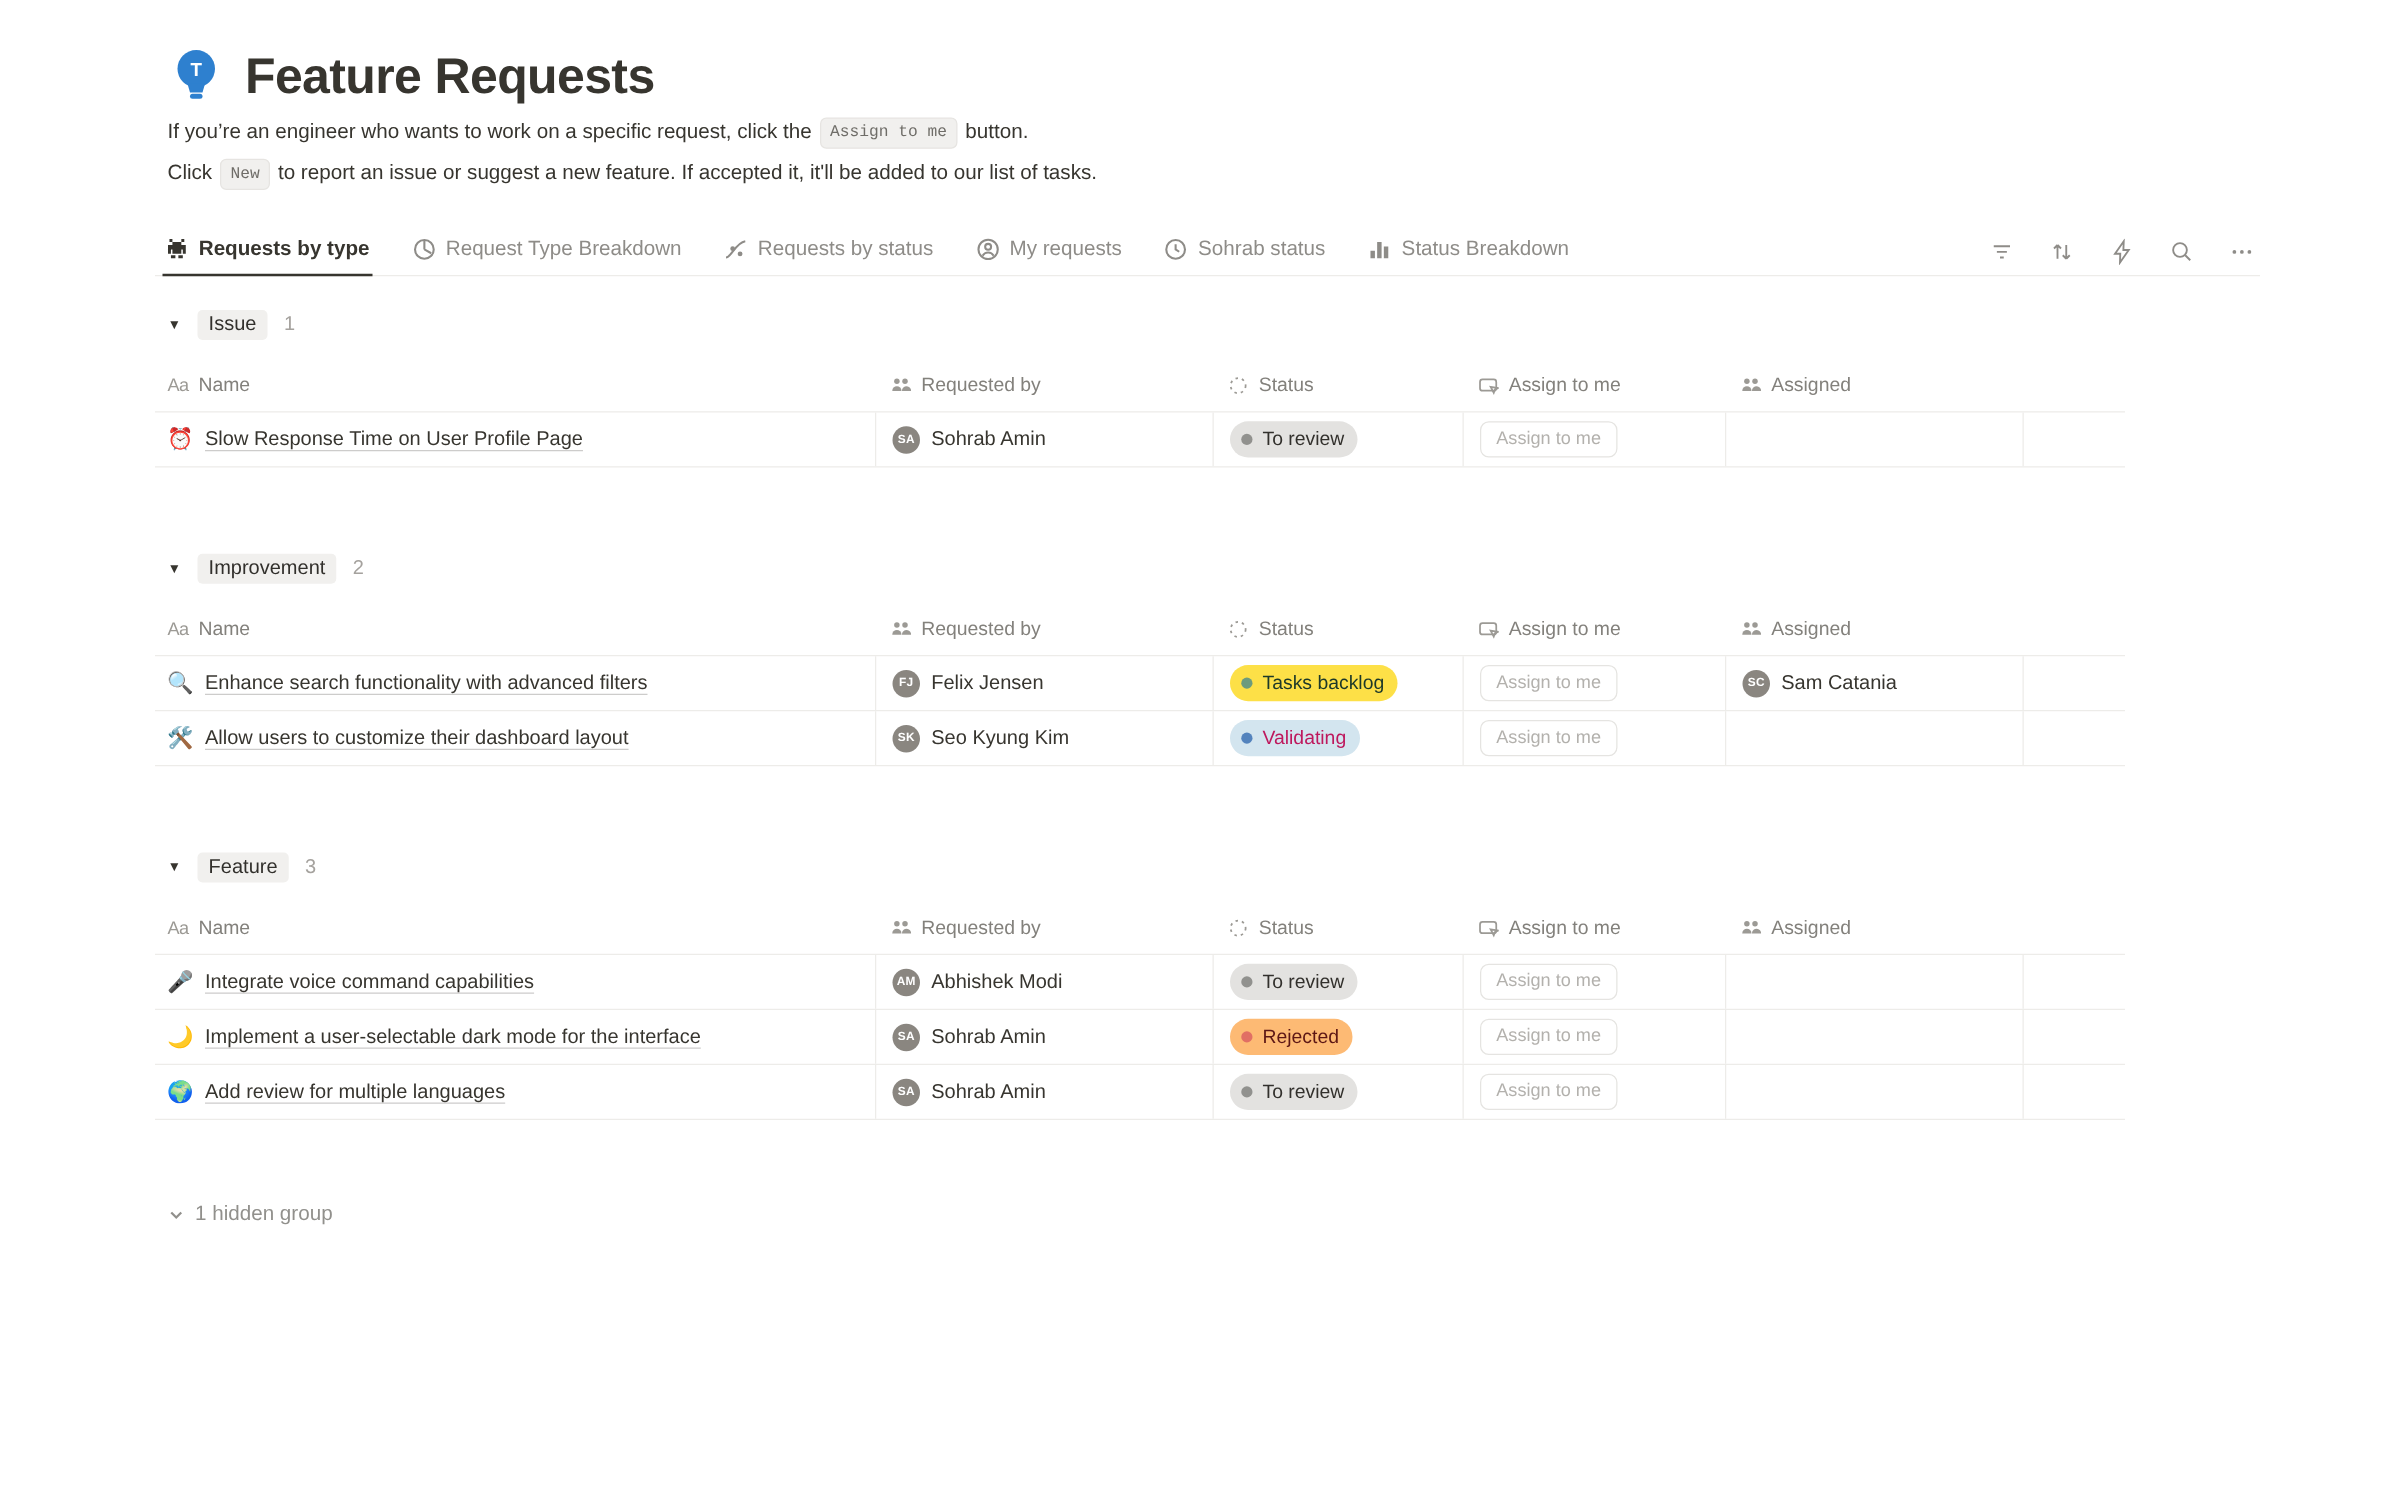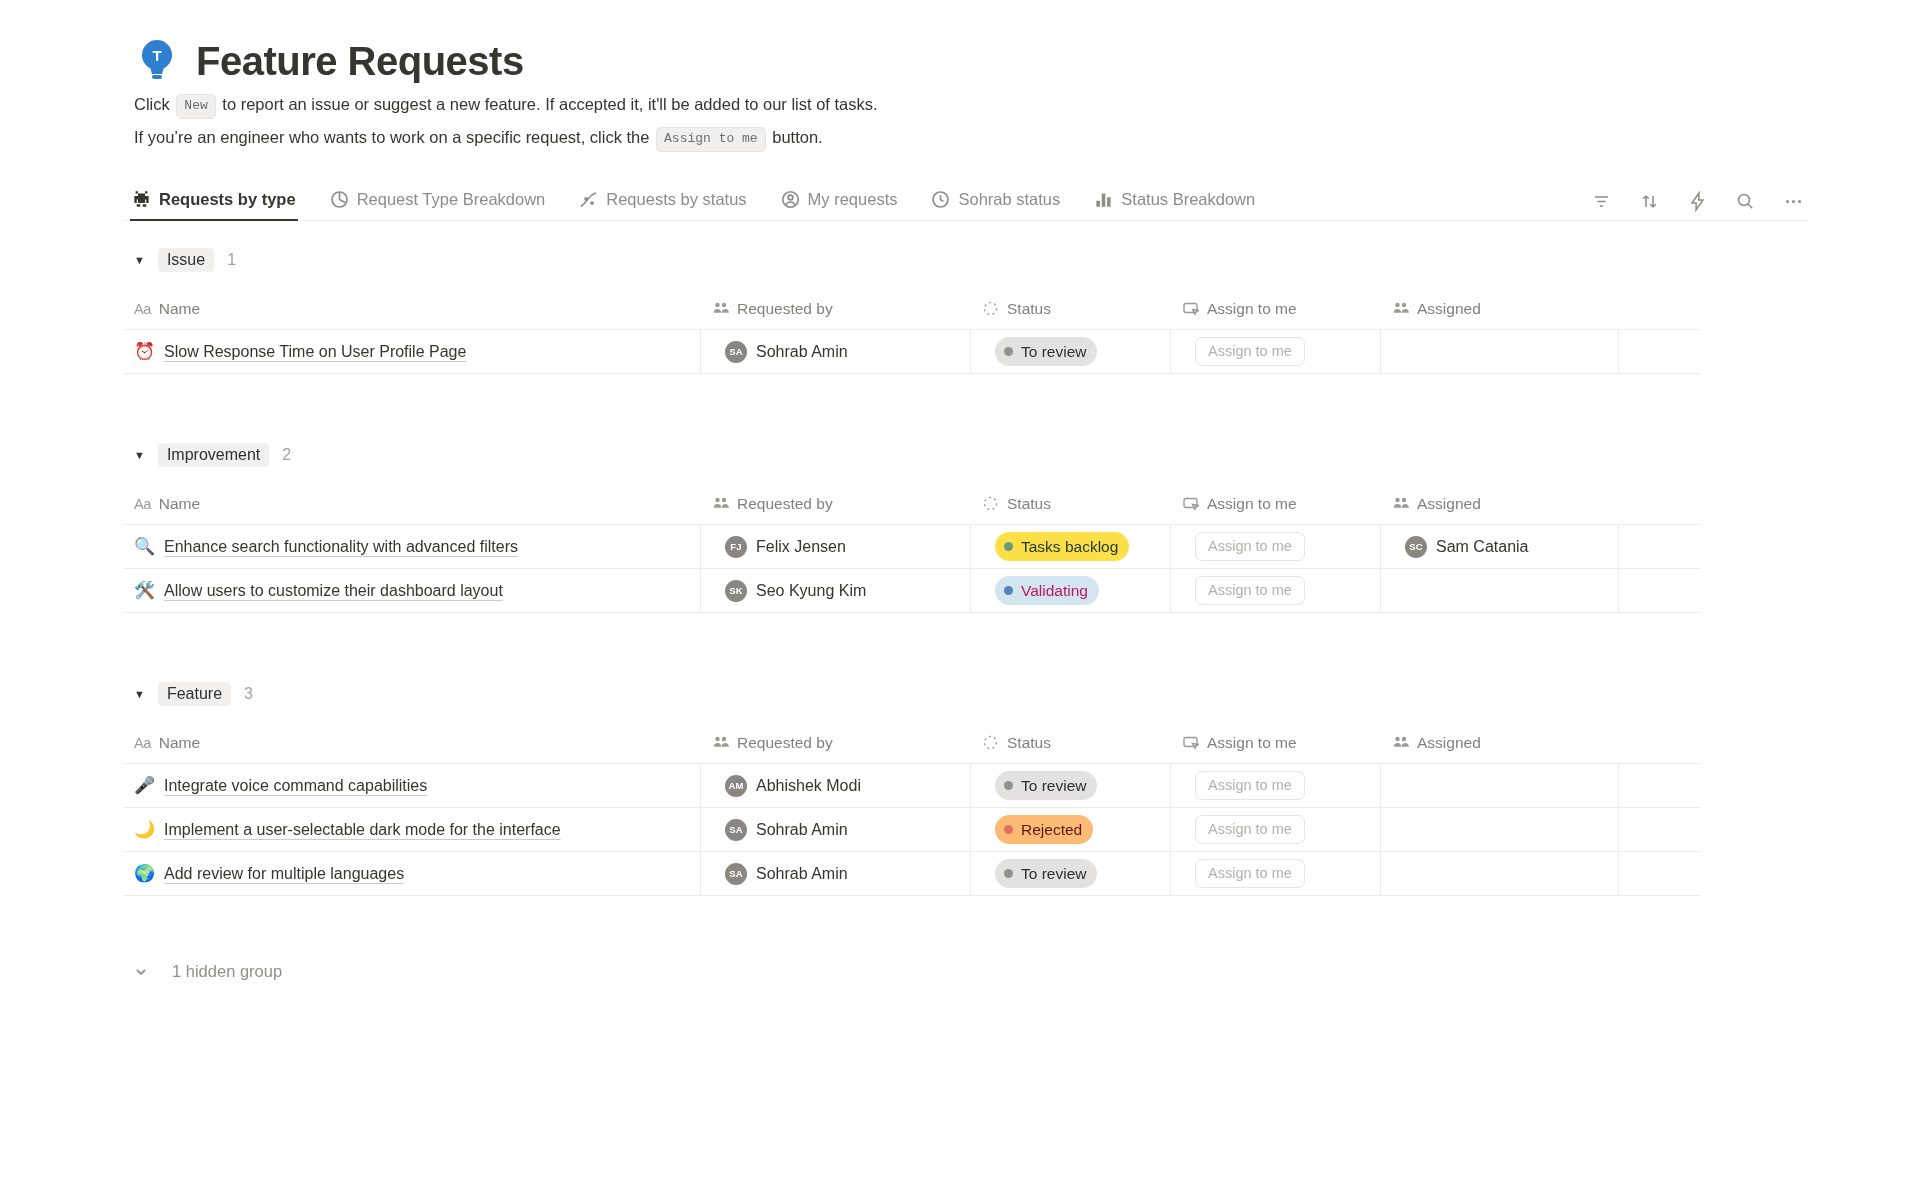--- a/index.html
+++ b/index.html
@@ -47,65 +47,65 @@
   .tbl { margin-top:16px; }
   .hdr-row, .data-row { display:grid; grid-template-columns:576px 270px 200px 210px 238px 142px; }
   .hdr-row { height:42px; align-items:center; border-bottom:1px solid #EDECE9; color:#83817C; font-size:15.5px; }
   .hdr-cell { display:flex; align-items:center; gap:8px; padding-left:12px; overflow:hidden; white-space:nowrap; }
   .hdr-cell:first-child { padding-left:10px; }
   .hdr-cell svg { width:17px; height:17px; flex:0 0 auto; }
   .hdr-cell .fillicon { fill:#9C9A95; stroke:none; }
   .hdr-cell .strokeicon { stroke:#9C9A95; fill:none; stroke-width:1.4; }
   .aa { font-size:14.5px; color:#9C9A95; letter-spacing:-0.5px; }
   .data-row { height:44px; align-items:center; border-bottom:1px solid #EDECE9; }
-  .cell { height:100%; display:flex; align-items:center; padding-left:24px; overflow:hidden; white-space:nowrap; }
+  .cell { height:100%; display:flex; align-items:center; padding-left:13px; overflow:hidden; white-space:nowrap; }
   .cell + .cell { border-left:1px solid #EDECE9; }
   .cell-name { padding-left:10px; gap:8px; cursor:pointer; }
   .row-emoji { font-size:17px; width:22px; flex:0 0 auto; }
   .row-title { font-size:16px; font-weight:500; color:#37352F;
     text-decoration:underline; text-decoration-color:rgba(55,53,47,0.25); text-underline-offset:3.5px; }
   .person { display:flex; align-items:center; gap:9px; font-size:16px; color:#37352F; }
   .avatar { width:22px; height:22px; border-radius:50%; background:#8A8680; color:#fff;
     font-size:9.5px; font-weight:700; display:flex; align-items:center; justify-content:center;
     letter-spacing:0.2px; flex:0 0 auto; }
   .pill { display:inline-flex; align-items:center; gap:8px; height:29px; padding:0 11px 0 9px;
     border-radius:15px; font-size:15.5px; cursor:pointer; }
   .dot { width:9px; height:9px; border-radius:50%; flex:0 0 auto; }
   .assign-btn { display:inline-flex; align-items:center; border:1px solid #E5E4E1; border-radius:7px;
     padding:5px 12px 6px; font-size:14.5px; color:#B3B1AD; background:#fff; cursor:pointer; }
 
   
-  .hidden-group { display:flex; align-items:center; gap:24px; margin-top:66px; margin-left:10px;
+  .hidden-group { display:flex; align-items:center; gap:8px; margin-top:66px; margin-left:10px;
     color:#91908C; font-size:16.5px; cursor:pointer; }
   .hidden-group svg { width:14px; height:14px; stroke:#91908C; fill:none; stroke-width:1.8; }
 </style>
 </head>
 <body>
 
 <div class="page">
 
   <div class="title-row">
     <svg class="bulb" viewBox="0 0 42 46">
       <circle cx="21" cy="17" r="15" fill="#2E80CF"></circle>
       <path d="M14 29 h14 l-2 7 h-10 z" fill="#2E80CF"></path>
       <rect x="16" y="37" width="10" height="4" rx="2" fill="#2E80CF"></rect>
       <text x="21" y="23" text-anchor="middle" font-size="15" font-weight="bold" fill="#ffffff" font-family="Liberation Sans, sans-serif">T</text>
     </svg>
     <h1 class="page-title">Feature Requests</h1>
   </div>
 
   <p class="desc">
+    <span>If you’re an engineer who wants to work on a specific request, click the</span>
+    <span class="inline-code">Assign to me</span>
+    <span>button.</span>
+  </p>
+  <p class="desc">
     <span>Click</span>
     <span class="inline-code">New</span>
     <span>to report an issue or suggest a new feature. If accepted it, it'll be added to our list of tasks.</span>
-  </p>
-  <p class="desc">
-    <span>If you’re an engineer who wants to work on a specific request, click the</span>
-    <span class="inline-code">Assign to me</span>
-    <span>button.</span>
   </p>
 
   <div class="tabbar">
     <div class="tabs">
       <div class="tab active">
         <svg viewBox="0 0 16 16">
             <path class="fillicon" d="M3 1h2v2H3zM11 1h2v2h-2zM5 3h6v2H5zM2 5h12v3H2zM2 8h2v3H2zM12 8h2v3h-2zM5 8h6v3H5zM4 12h3v2H4zM9 12h3v2H9z"></path>
           </svg>
         <span>Requests by type</span>
       </div>

